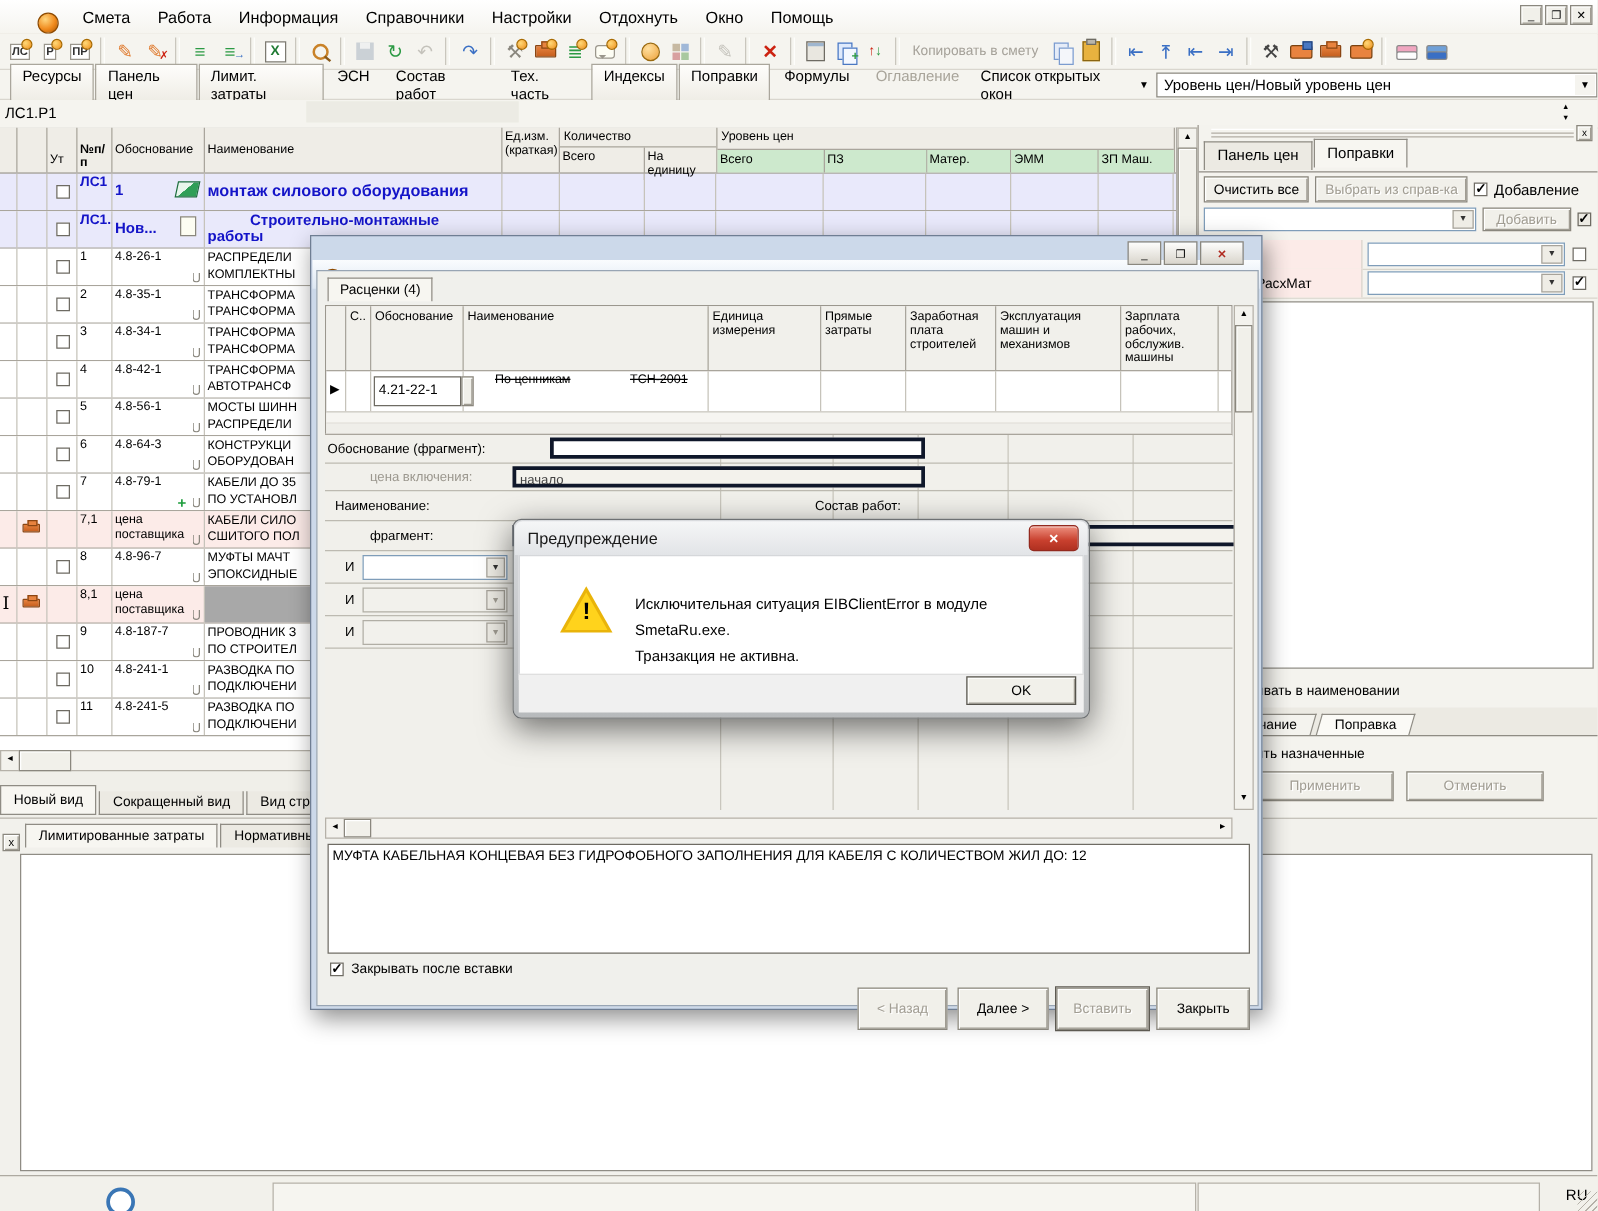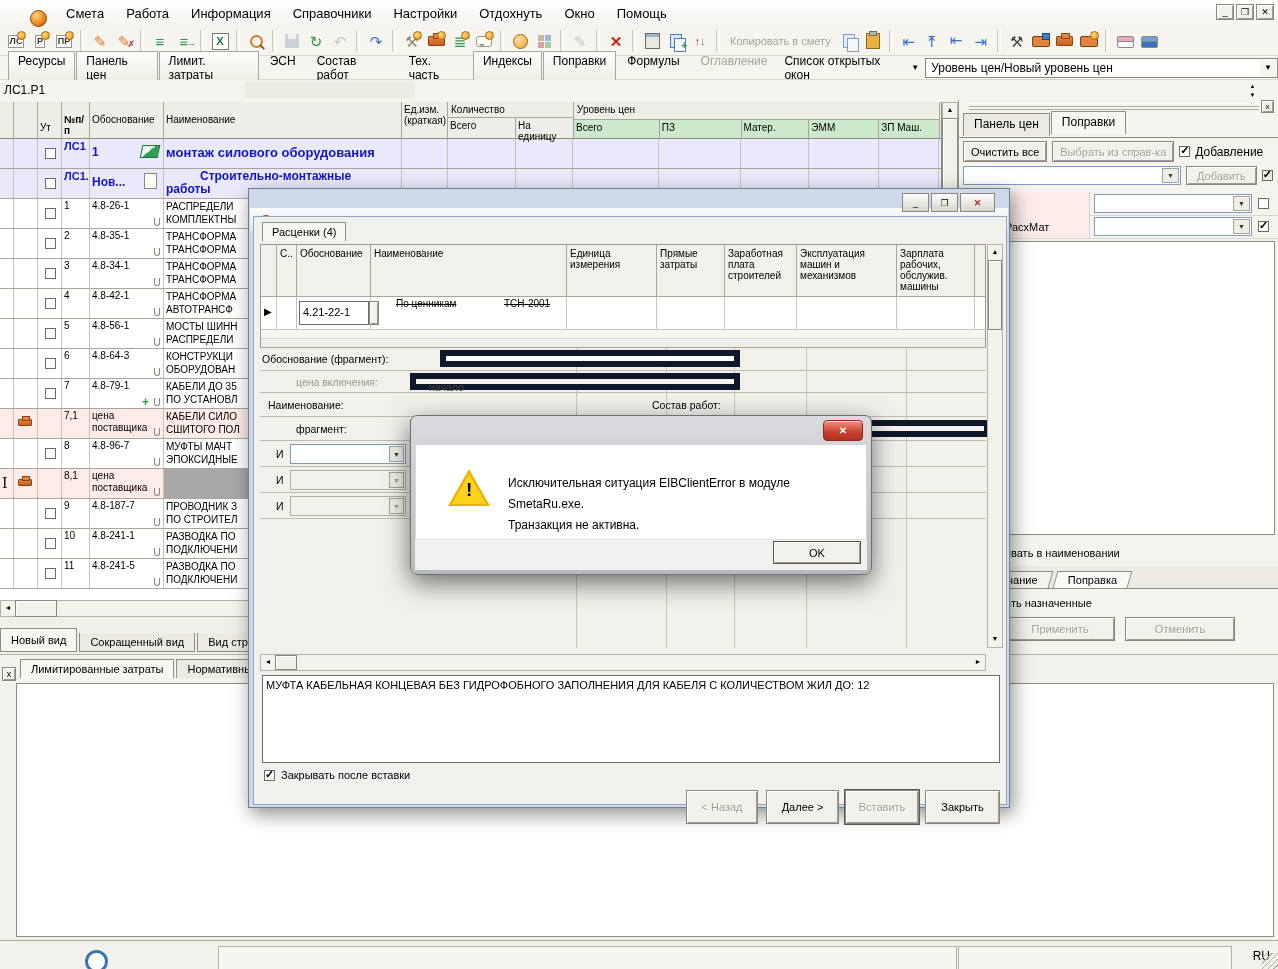--- a/index.html
+++ b/index.html
@@ -193,21 +193,21 @@
   .selmark{font-size:10px;line-height:30px;padding-left:3px}
   .justedit{position:absolute;left:38px;top:4px;width:70px;height:24px;background:#fff;border:1px solid #6e6b63;
             font-size:11px;padding:4px 2px 0 3px}
   .justbtn{position:absolute;left:108px;top:4px;width:10px;height:24px}
   .pricing{position:absolute;top:1px;font-size:10px;text-decoration:line-through}
   .dfields{position:absolute;left:6px;top:130px;width:726px;height:301px;background:#f1f0eb;border-top:1px solid #a9a59c}
   .vline{position:absolute;top:0;bottom:0;width:1px;background:#c9c6bd}
   .frow{position:absolute;left:0;width:726px;border-bottom:1px solid #bdbab1}
   .flabel{position:absolute;font-size:10.5px;white-space:nowrap}
   .flabel.dim2{color:#9b978e}
-  .finput{position:absolute;background:#fff;border:6px solid #0f172a;height:17px;font-size:10.5px;padding:2px 13px}
+  .finput{position:absolute;background:#fff;border:3px solid #0f172a;height:17px;font-size:10.5px;padding:2px 3px}
   .finput.gray{background:#f3f2ec;color:#444}
   .fcombo{position:absolute;height:20px}
   .dlg-vscroll{position:absolute;left:733px;top:27px;height:404px}
   .dlg-hscroll{position:absolute;left:6px;top:437px;width:726px}
   .result{position:absolute;left:8px;top:458px;width:738px;height:88px;background:#fff;border:1px solid #6e6b63;
           font-size:11px;padding:2px 3px;line-height:14px}
   .cbrow{position:absolute;left:10px;top:552px;display:flex;align-items:center;gap:6px;font-size:11px}
   .dlg-buttons{position:absolute;top:573px;height:34px}
   
   .warn{left:410px;top:415px;width:462px;height:160px;border-radius:7px;border:1px solid #6e7173;
@@ -1006,20 +1006,23 @@
       <span>Закрывать после вставки</span>
     </div>
     <span class="btn98 disabled dlg-buttons" style="left:432px;width:72px">&lt; Назад</span>
     <span class="btn98 dlg-buttons" style="left:512px;width:73px">Далее &gt;</span>
     <span class="btn98 disabled default dlg-buttons" style="left:591px;width:74px">Вставить</span>
     <span class="btn98 dlg-buttons" style="left:671px;width:75px">Закрыть</span>
   </div>
 </div>
 
 <div class="abs warn">
+  <div class="warn-title">
+    <span>Предупреждение</span>
+  </div>
   <span class="warn-close">✕</span>
   <div class="warn-body">
     <span class="tri"></span>
     <div class="warn-msg">
       <div>Исключительная ситуация EIBClientError в модуле SmetaRu.exe.</div>
       <div>Транзакция не активна.</div>
     </div>
   </div>
   <div class="warn-foot"></div>
   <span class="btn98 warn-ok">OK</span>

